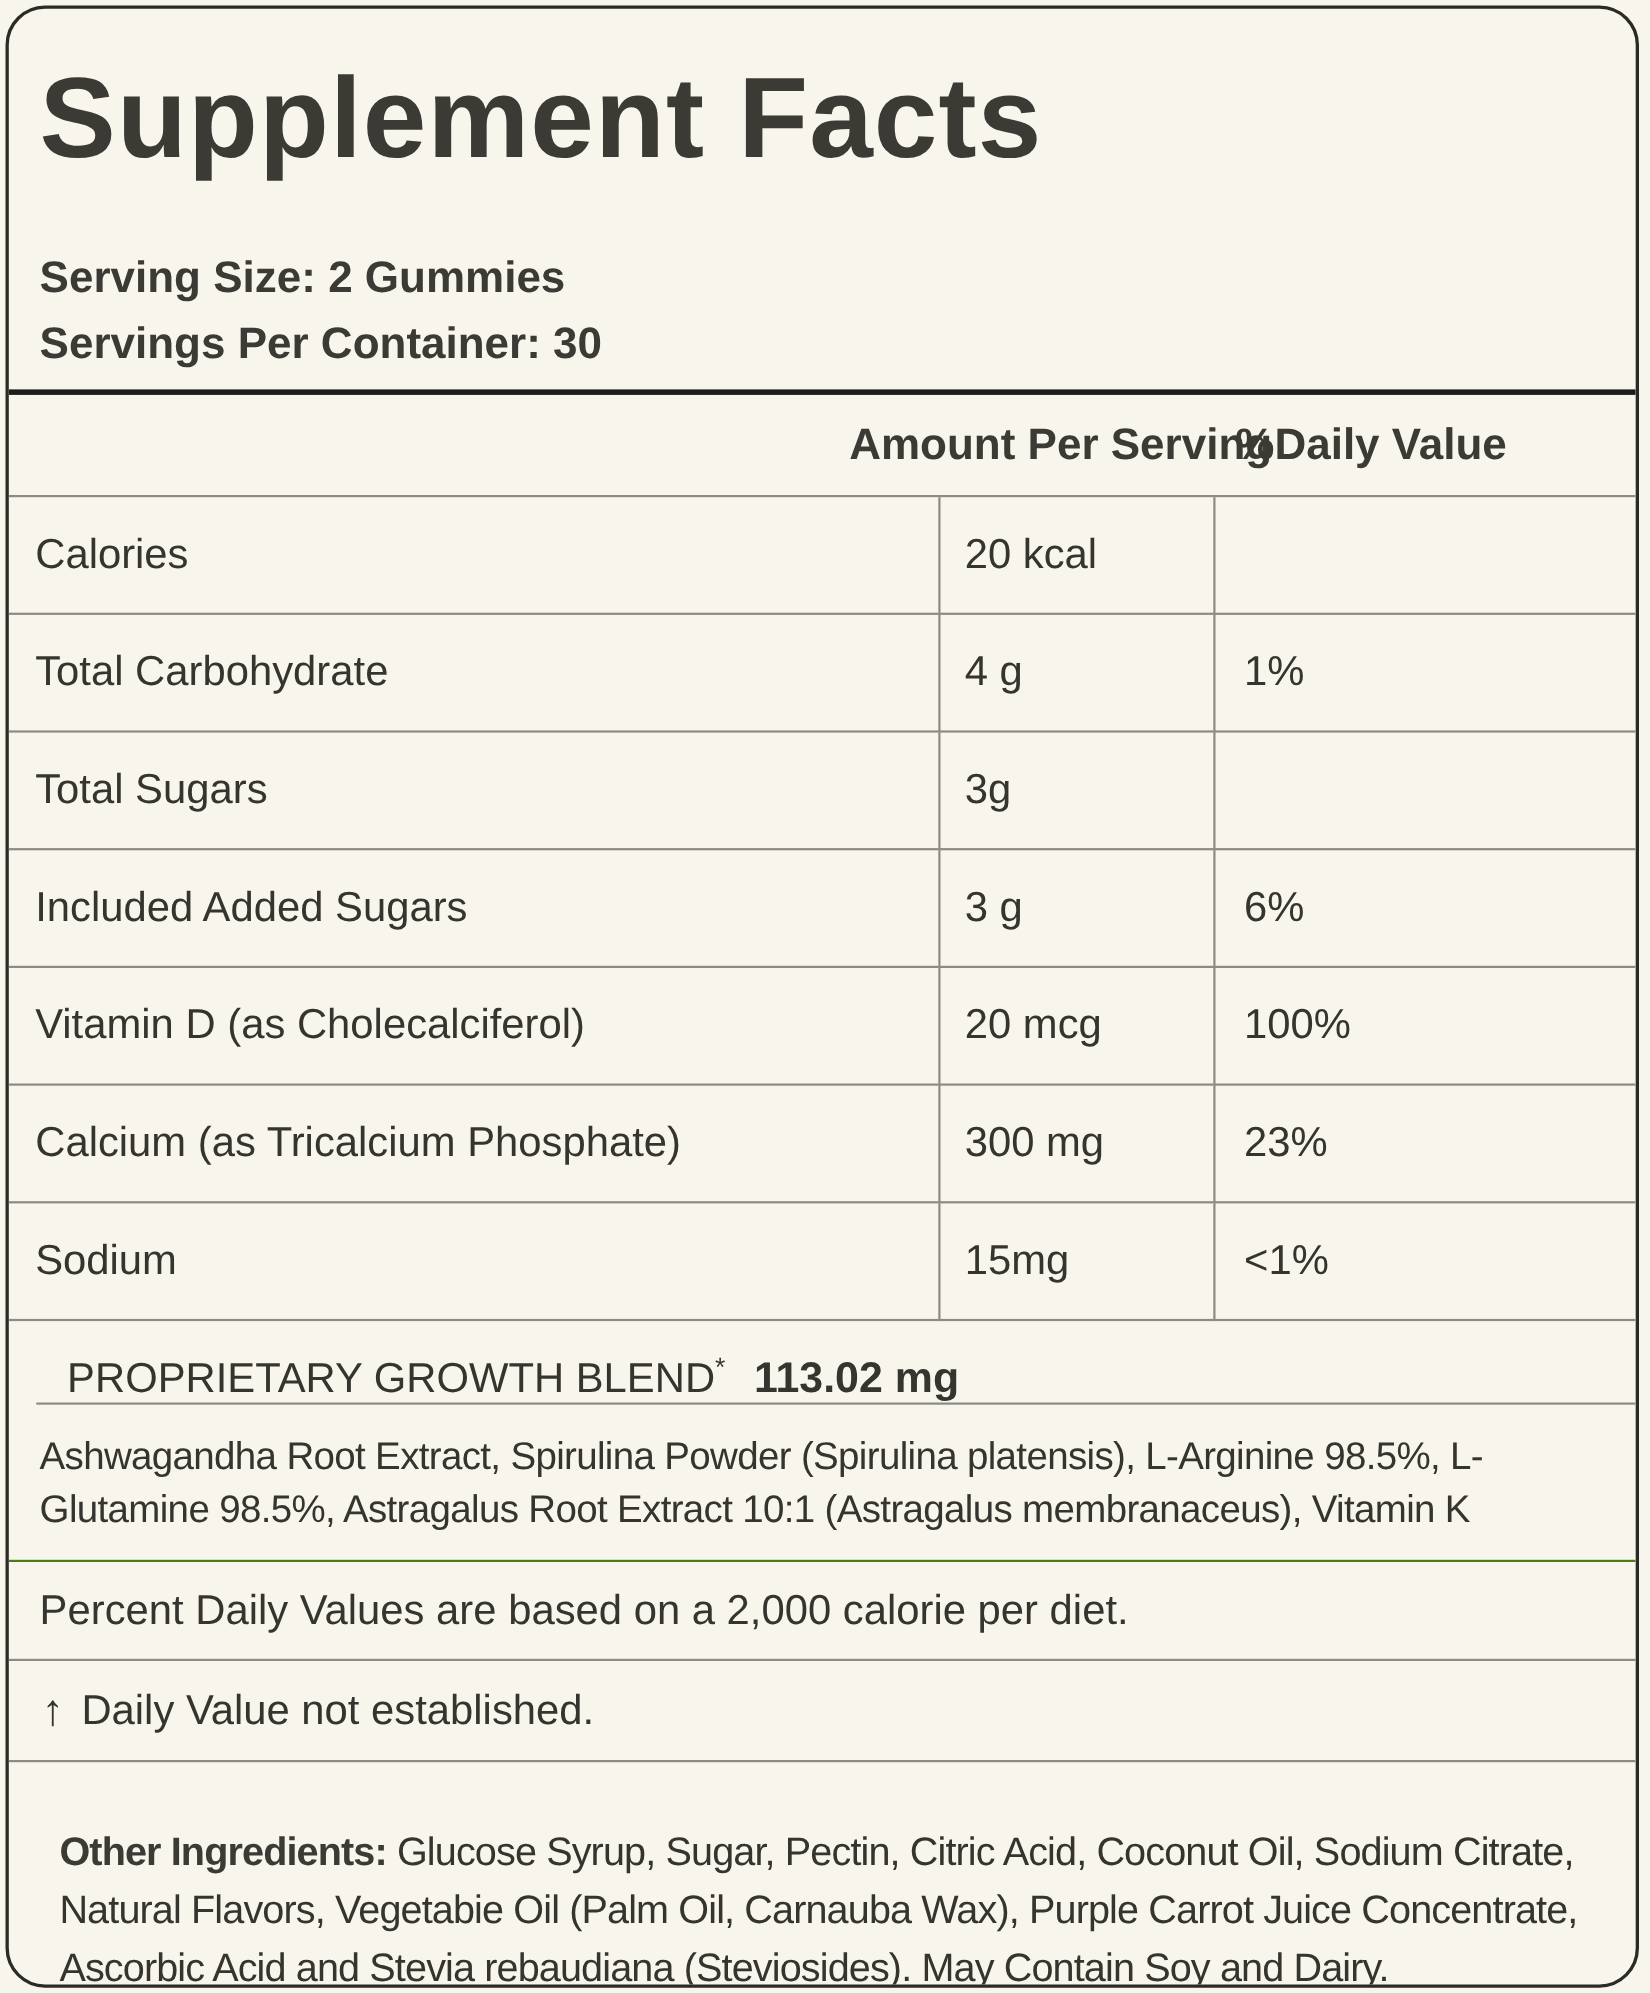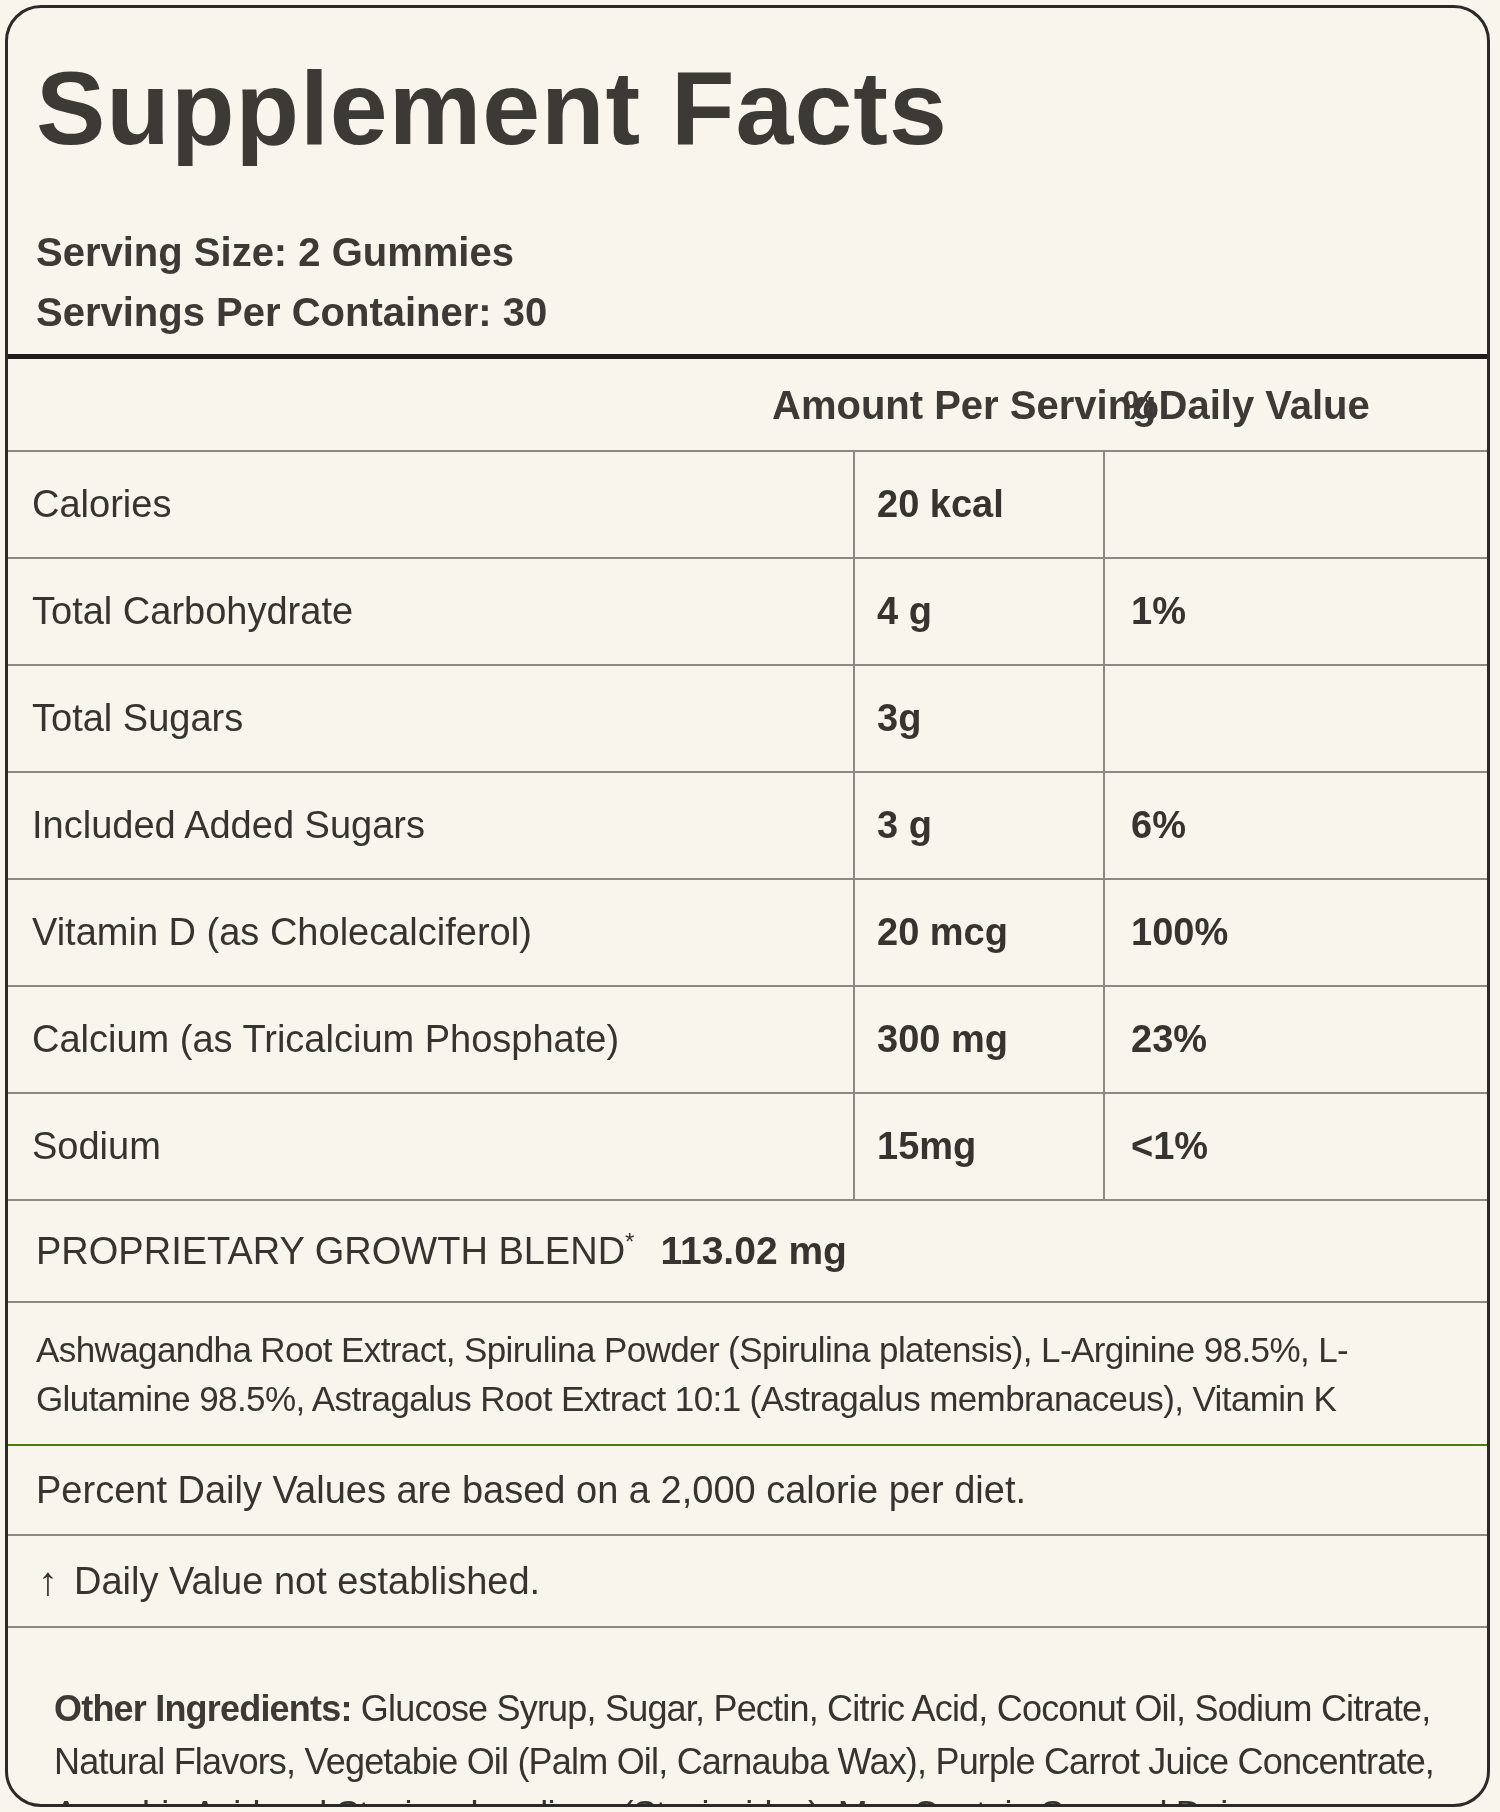--- a/index.html
+++ b/index.html
@@ -63,30 +63,31 @@
   .cell {
     height: 107px;
     display: flex;
     align-items: center;
     font-size: 38px;
     border-bottom: 2px solid #8C8A83;
     padding-left: 24px;
     white-space: nowrap;
     overflow: hidden;
   }
-  .cell.c-amt, .cell.c-dv { border-left: 2px solid #8C8A83; padding-left: 22px; font-weight: bold; }
+  .cell.c-amt, .cell.c-dv { border-left: 2px solid #8C8A83; padding-left: 22px; }
   .cell.c-dv { padding-left: 26px; }
   .blend-row {
-    height: 102px;
+    height: 76px;
     display: flex;
-    align-items: center;
+    align-items: flex-end;
     padding-left: 28px;
     border-bottom: 2px solid #8C8A83;
     font-size: 38px;
     white-space: nowrap;
+    margin-left: 25px;
   }
   .blend-row sup { font-size: 24px; line-height: 0; }
   .blend-amount { font-weight: 700; font-size: 39px; margin-left: 26px; }
   .blend-para {
     padding: 22px 30px 23px 28px;
     font-size: 35px;
     line-height: 49px;
     letter-spacing: -0.6px;
     border-bottom: 2px solid #4d7c0f;
     height: 143px;

